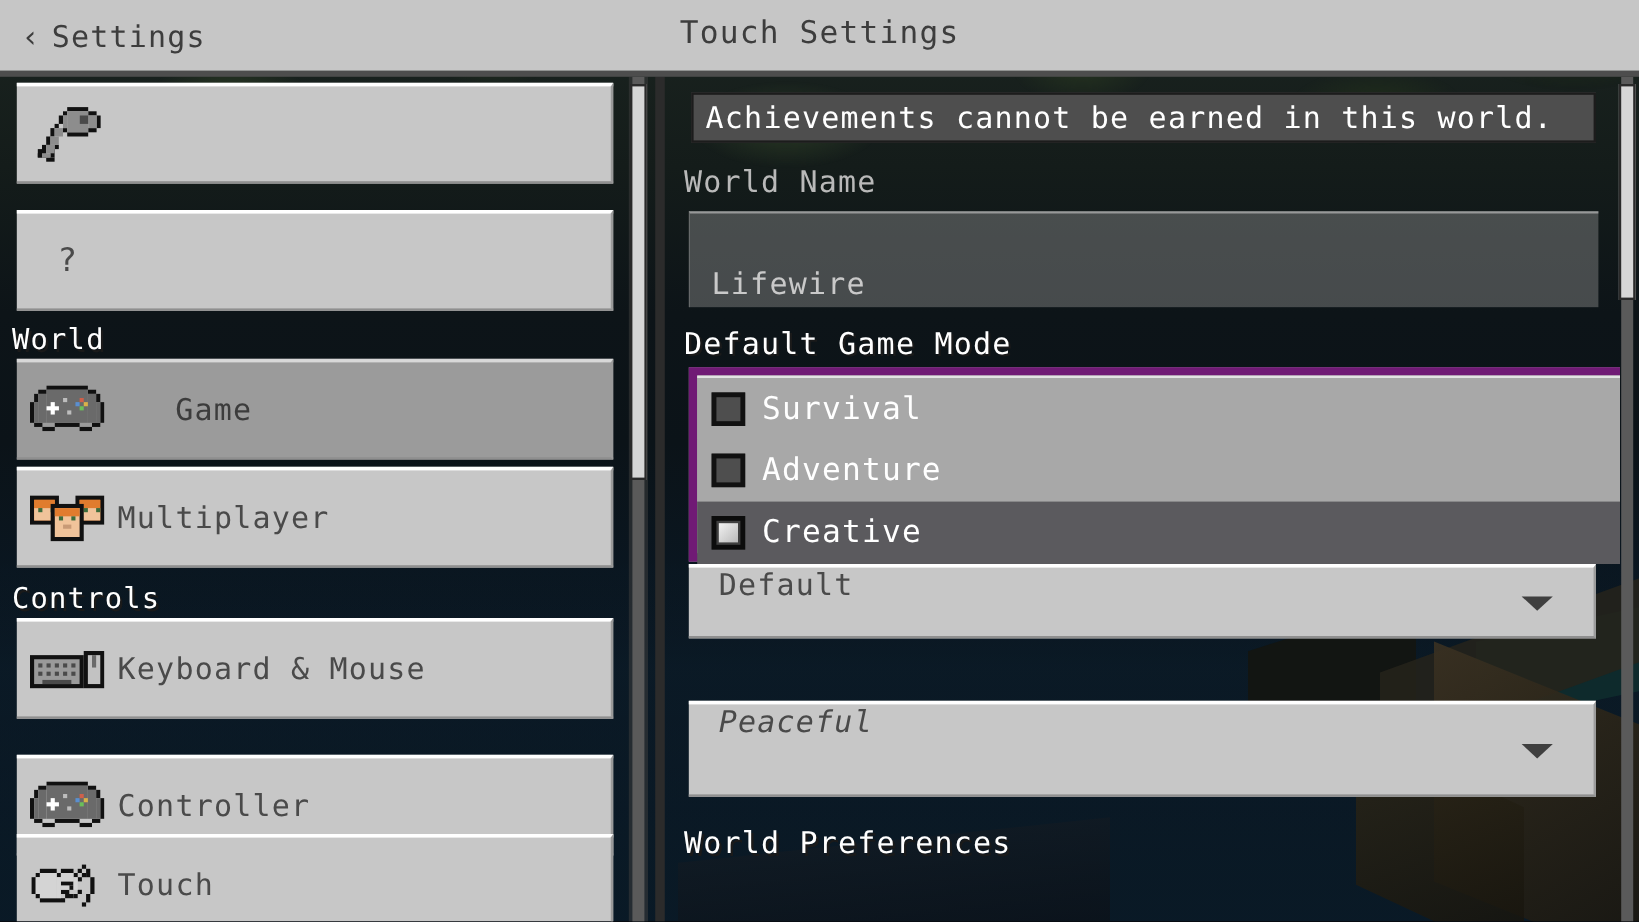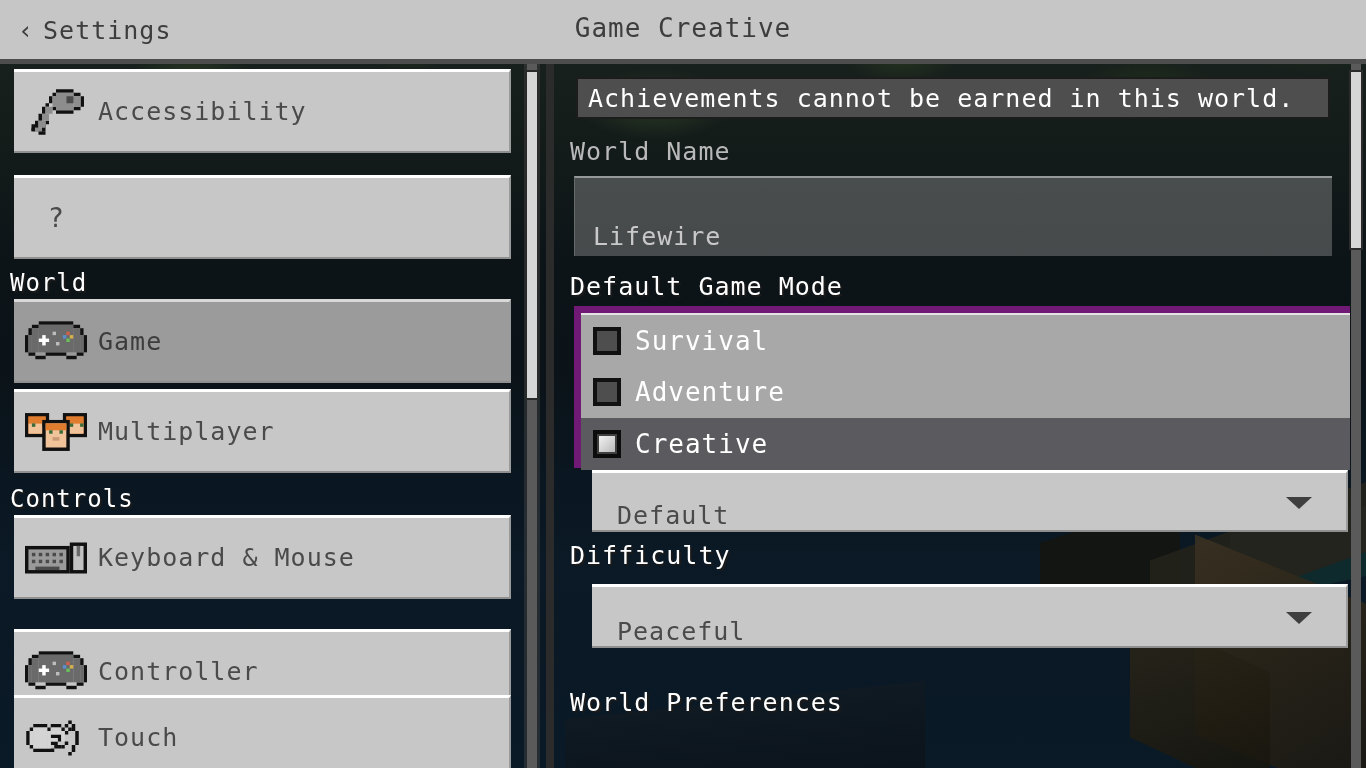--- a/index.html
+++ b/index.html
@@ -172,26 +172,26 @@
   .moderow.on .cb { border-color:#0c0c0c; background:#3f3f3f; }
   .moderow .cb i {
     display:none; width:16px; height:16px;
     background:linear-gradient(135deg,#f2f2f2,#b9b9b9);
   }
   .moderow.on .cb i { display:block; }
   .moderow .lbl { font-size:26px; color:#ffffff; letter-spacing:1px; }
 
   
   .dropdown {
-    position:absolute; left:36px; width:756px;
+    position:absolute; left:18px; width:756px;
     background:#c7c7c7;
     border-top:3px solid #ffffff;
     border-right:2px solid #9c9c9c;
     border-bottom:2px solid #8f8f8f;
-    display:flex; align-items:flex-end; cursor:pointer;
+    display:flex; align-items:flex-start; cursor:pointer;
   }
   .dropdown .val {
     font-size:25px; color:#4a4a4a; letter-spacing:1px; padding-left:25px;
   }
   .dropdown .arrow {
     position:absolute; right:34px; top:50%; margin-top:-5px;
     width:0; height:0;
     border-left:13px solid transparent;
     border-right:13px solid transparent;
     border-top:12px solid #3f3f3f;
@@ -227,21 +227,21 @@
   <div class="shaft2"></div>
   <div class="shaft3"></div>
   <div class="plank"></div>
 </div>
 
 <div id="topbar">
   <div id="backbtn">
     <span class="chev">‹</span>
     <span class="lbl">Settings</span>
   </div>
-  <div id="pagetitle">Game Creative</div>
+  <div id="pagetitle">Touch Settings</div>
   <div class="under"></div>
 </div>
 
 <div id="left">
 
   <div class="navbtn" style="top:5px;">
     <span class="ico">
       <svg class="pix" width="56" height="46" viewBox="0 0 16 13">
         <g fill="#111">
           <rect x="8" y="0" width="5" height="1"></rect>
@@ -267,32 +267,31 @@
             <rect x="7" y="2" width="1" height="3"></rect>
           <rect x="13" y="2" width="2" height="3"></rect>
           <rect x="5" y="5" width="2" height="2"></rect>
             <rect x="4" y="7" width="2" height="2"></rect>
           <rect x="3" y="9" width="2" height="2"></rect>
             <rect x="2" y="11" width="2" height="1"></rect>
         </g>
         <rect x="11" y="2" width="2" height="2" fill="#4a4a4a"></rect>
       </svg>
     </span>
-    <span class="txt">Accessibility</span>
   </div>
 
   <div class="navbtn" style="top:111px;">
     <span class="ico">
       <span style="font-size:27px;color:#4a4a4a;">?</span>
     </span>
   </div>
 
   <div class="seclabel" style="top:205px;">World</div>
 
-  <div class="navbtn sel" style="top:235px;">
+  <div class="navbtn sel" style="top:235px;gap:48px;">
     <span class="ico">
       <svg class="pix" width="62" height="42" viewBox="0 0 18 12">
         <g fill="#111">
           <rect x="4" y="0" width="10" height="1"></rect>
             <rect x="2" y="1" width="2" height="1"></rect>
           <rect x="14" y="1" width="2" height="1"></rect>
             <rect x="1" y="2" width="1" height="2"></rect>
           <rect x="16" y="2" width="1" height="2"></rect>
             <rect x="0" y="4" width="1" height="5"></rect>
           <rect x="17" y="4" width="1" height="5"></rect>
@@ -495,23 +494,22 @@
         </span>
       <span class="lbl">Creative</span>
     </div>
   </div>
 
   <div class="dropdown" style="top:406px;height:62px;">
     <span class="val">Default</span>
     <span class="arrow"></span>
   </div>
 
-  <div class="sectionlabel" style="top:477px;">Difficulty</div>
-
-  <div class="dropdown" style="top:520px;height:64px;">
+
+  <div class="dropdown" style="top:520px;height:80px;font-style:italic;">
     <span class="val">Peaceful</span>
     <span class="arrow"></span>
   </div>
 
   <div class="sectionlabel" style="top:624px;">World Preferences</div>
 
 </div>
 
 <div id="rscroll">
   <div class="track"></div>

